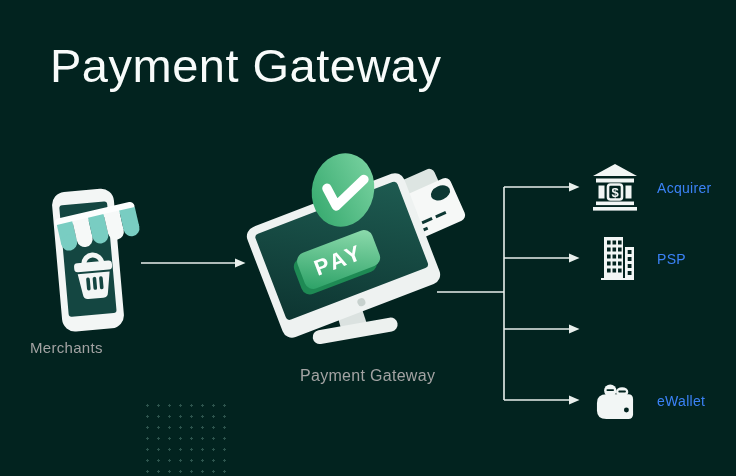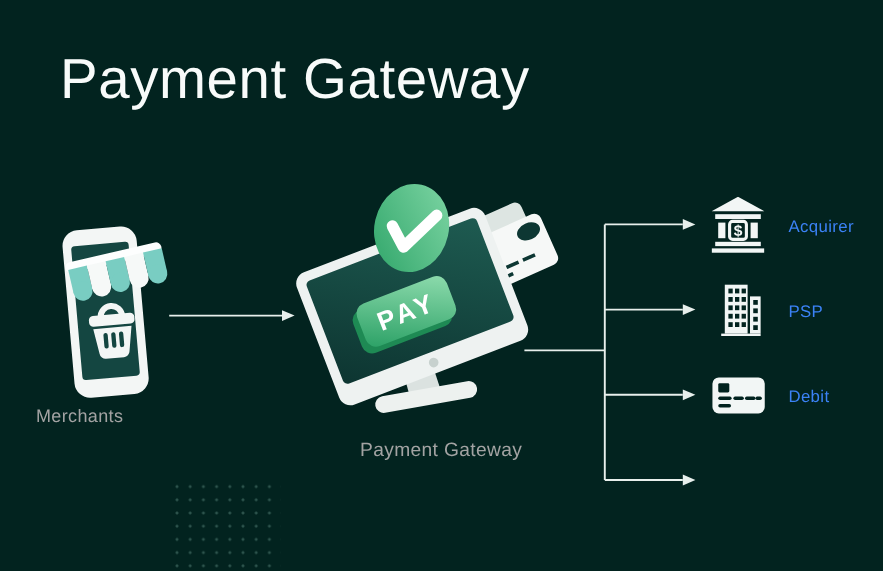--- a/index.html
+++ b/index.html
@@ -182,33 +182,34 @@
           <rect x="31.7" y="13" width="3.8" height="4"></rect>
           <rect x="31.7" y="20" width="3.8" height="4"></rect>
           <rect x="31.7" y="27" width="3.8" height="4"></rect>
           <rect x="31.7" y="34" width="3.8" height="4"></rect>
         </g>
       </svg>
     </div>
     <span class="dest-label">PSP</span>
   </div>
 
-  <div class="dest-row" style="top:306px;">
+
+  <div class="dest-row" style="top:377px;">
     <div class="dest-icon">
-      <svg width="45" height="31" viewBox="0 0 46 32">
-        <rect x="0.5" y="0.5" width="45" height="31" rx="5.5" fill="#f2f6f5"></rect>
-        <rect x="5.5" y="5.5" width="9.5" height="8" rx="1.2" fill="#02231f"></rect>
-        <g stroke="#02231f" stroke-width="3" stroke-linecap="round">
-          <line x1="7" y1="18.5" x2="15.5" y2="18.5"></line>
-          <line x1="20" y1="18.5" x2="26" y2="18.5"></line>
-          <line x1="30" y1="18.5" x2="36" y2="18.5"></line>
-          <line x1="39" y1="18.5" x2="41.5" y2="18.5"></line>
-          <line x1="7" y1="25" x2="15" y2="25"></line>
-        </g>
+      <svg width="40" height="38" viewBox="0 0 42 40">
+        <g fill="#f2f6f5">
+          <circle cx="16" cy="9" r="6.5"></circle>
+          <ellipse cx="28.5" cy="10.5" rx="6.5" ry="5"></ellipse>
+        </g>
+        <g stroke="#02231f" stroke-width="2" stroke-linecap="round">
+          <line x1="13" y1="8.5" x2="19" y2="8.5"></line>
+          <line x1="25.5" y1="10" x2="31.5" y2="10"></line>
+        </g>
+        <path fill="#f2f6f5" d="M2 22 q0 -9 10 -9 h23 q5 0 5 5 v16 q0 5 -5 5 h-23 q-10 0 -10 -9 z"></path>
+        <circle cx="33" cy="29.5" r="2.6" fill="#02231f"></circle>
       </svg>
     </div>
-    <span class="dest-label">Debit</span>
-  </div>
-
+    <span class="dest-label">eWallet</span>
+  </div>
 
   <div class="dots"></div>
 
 </div>
 
 </body></html>

